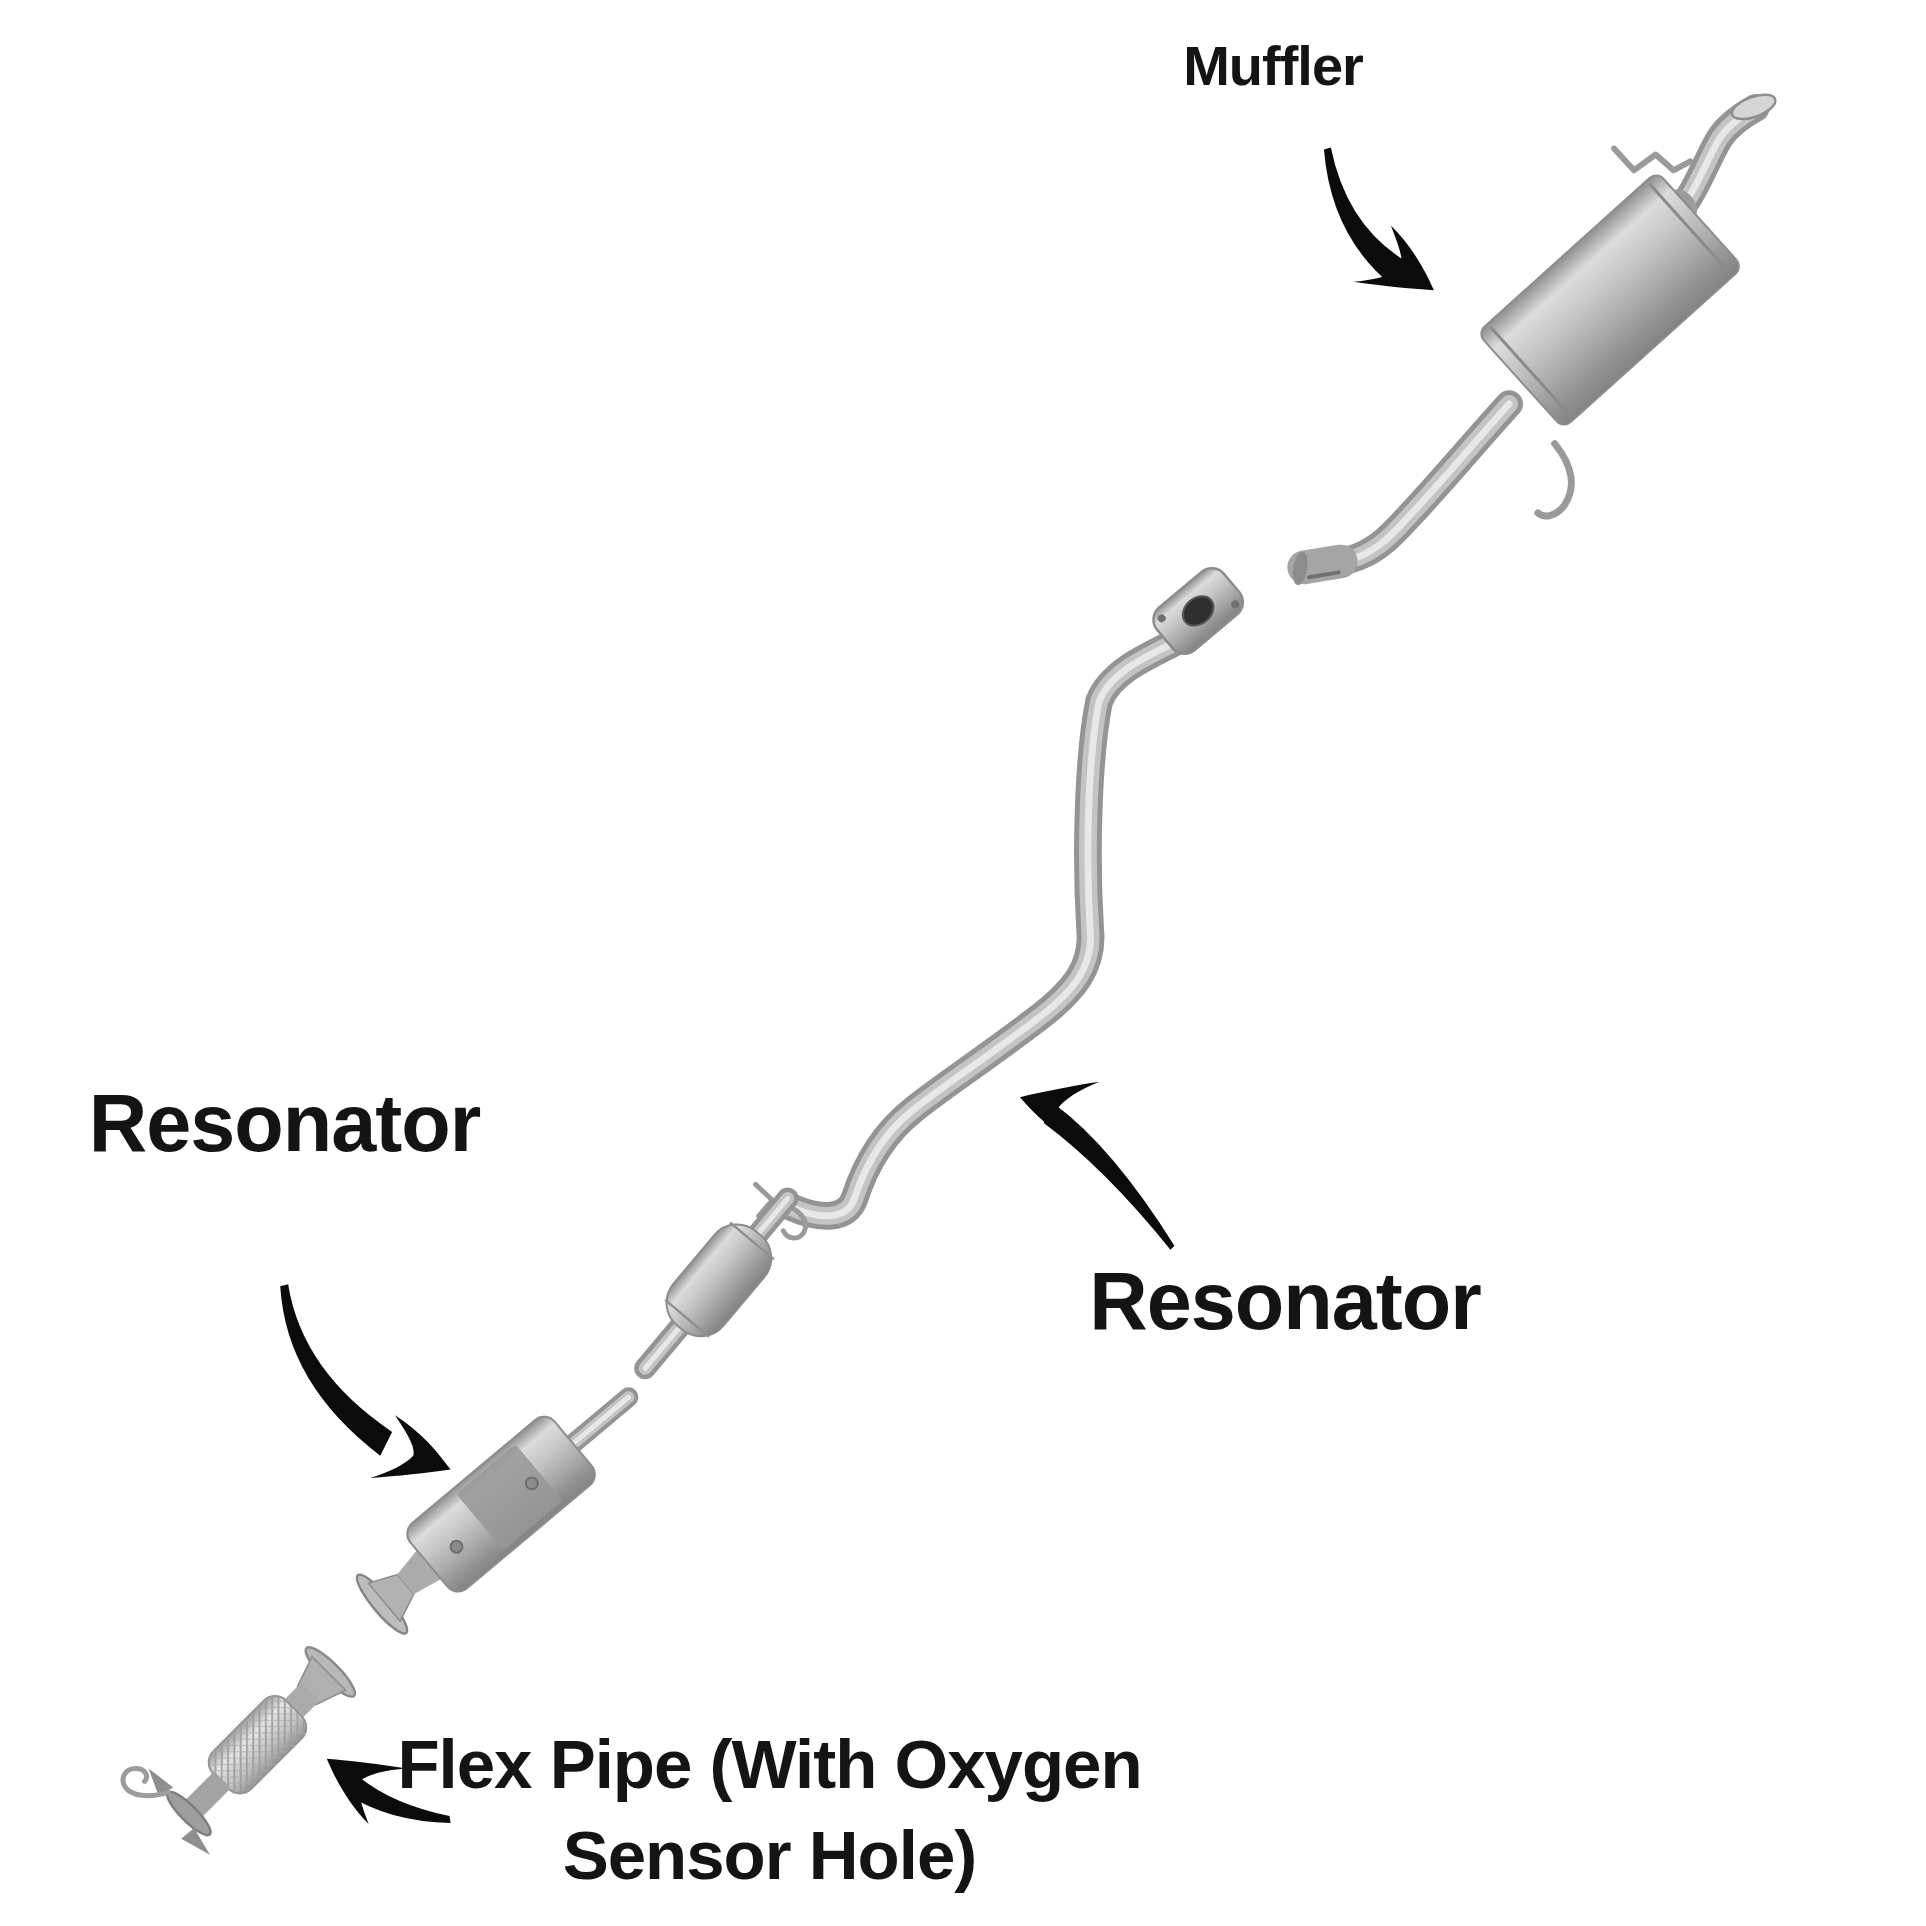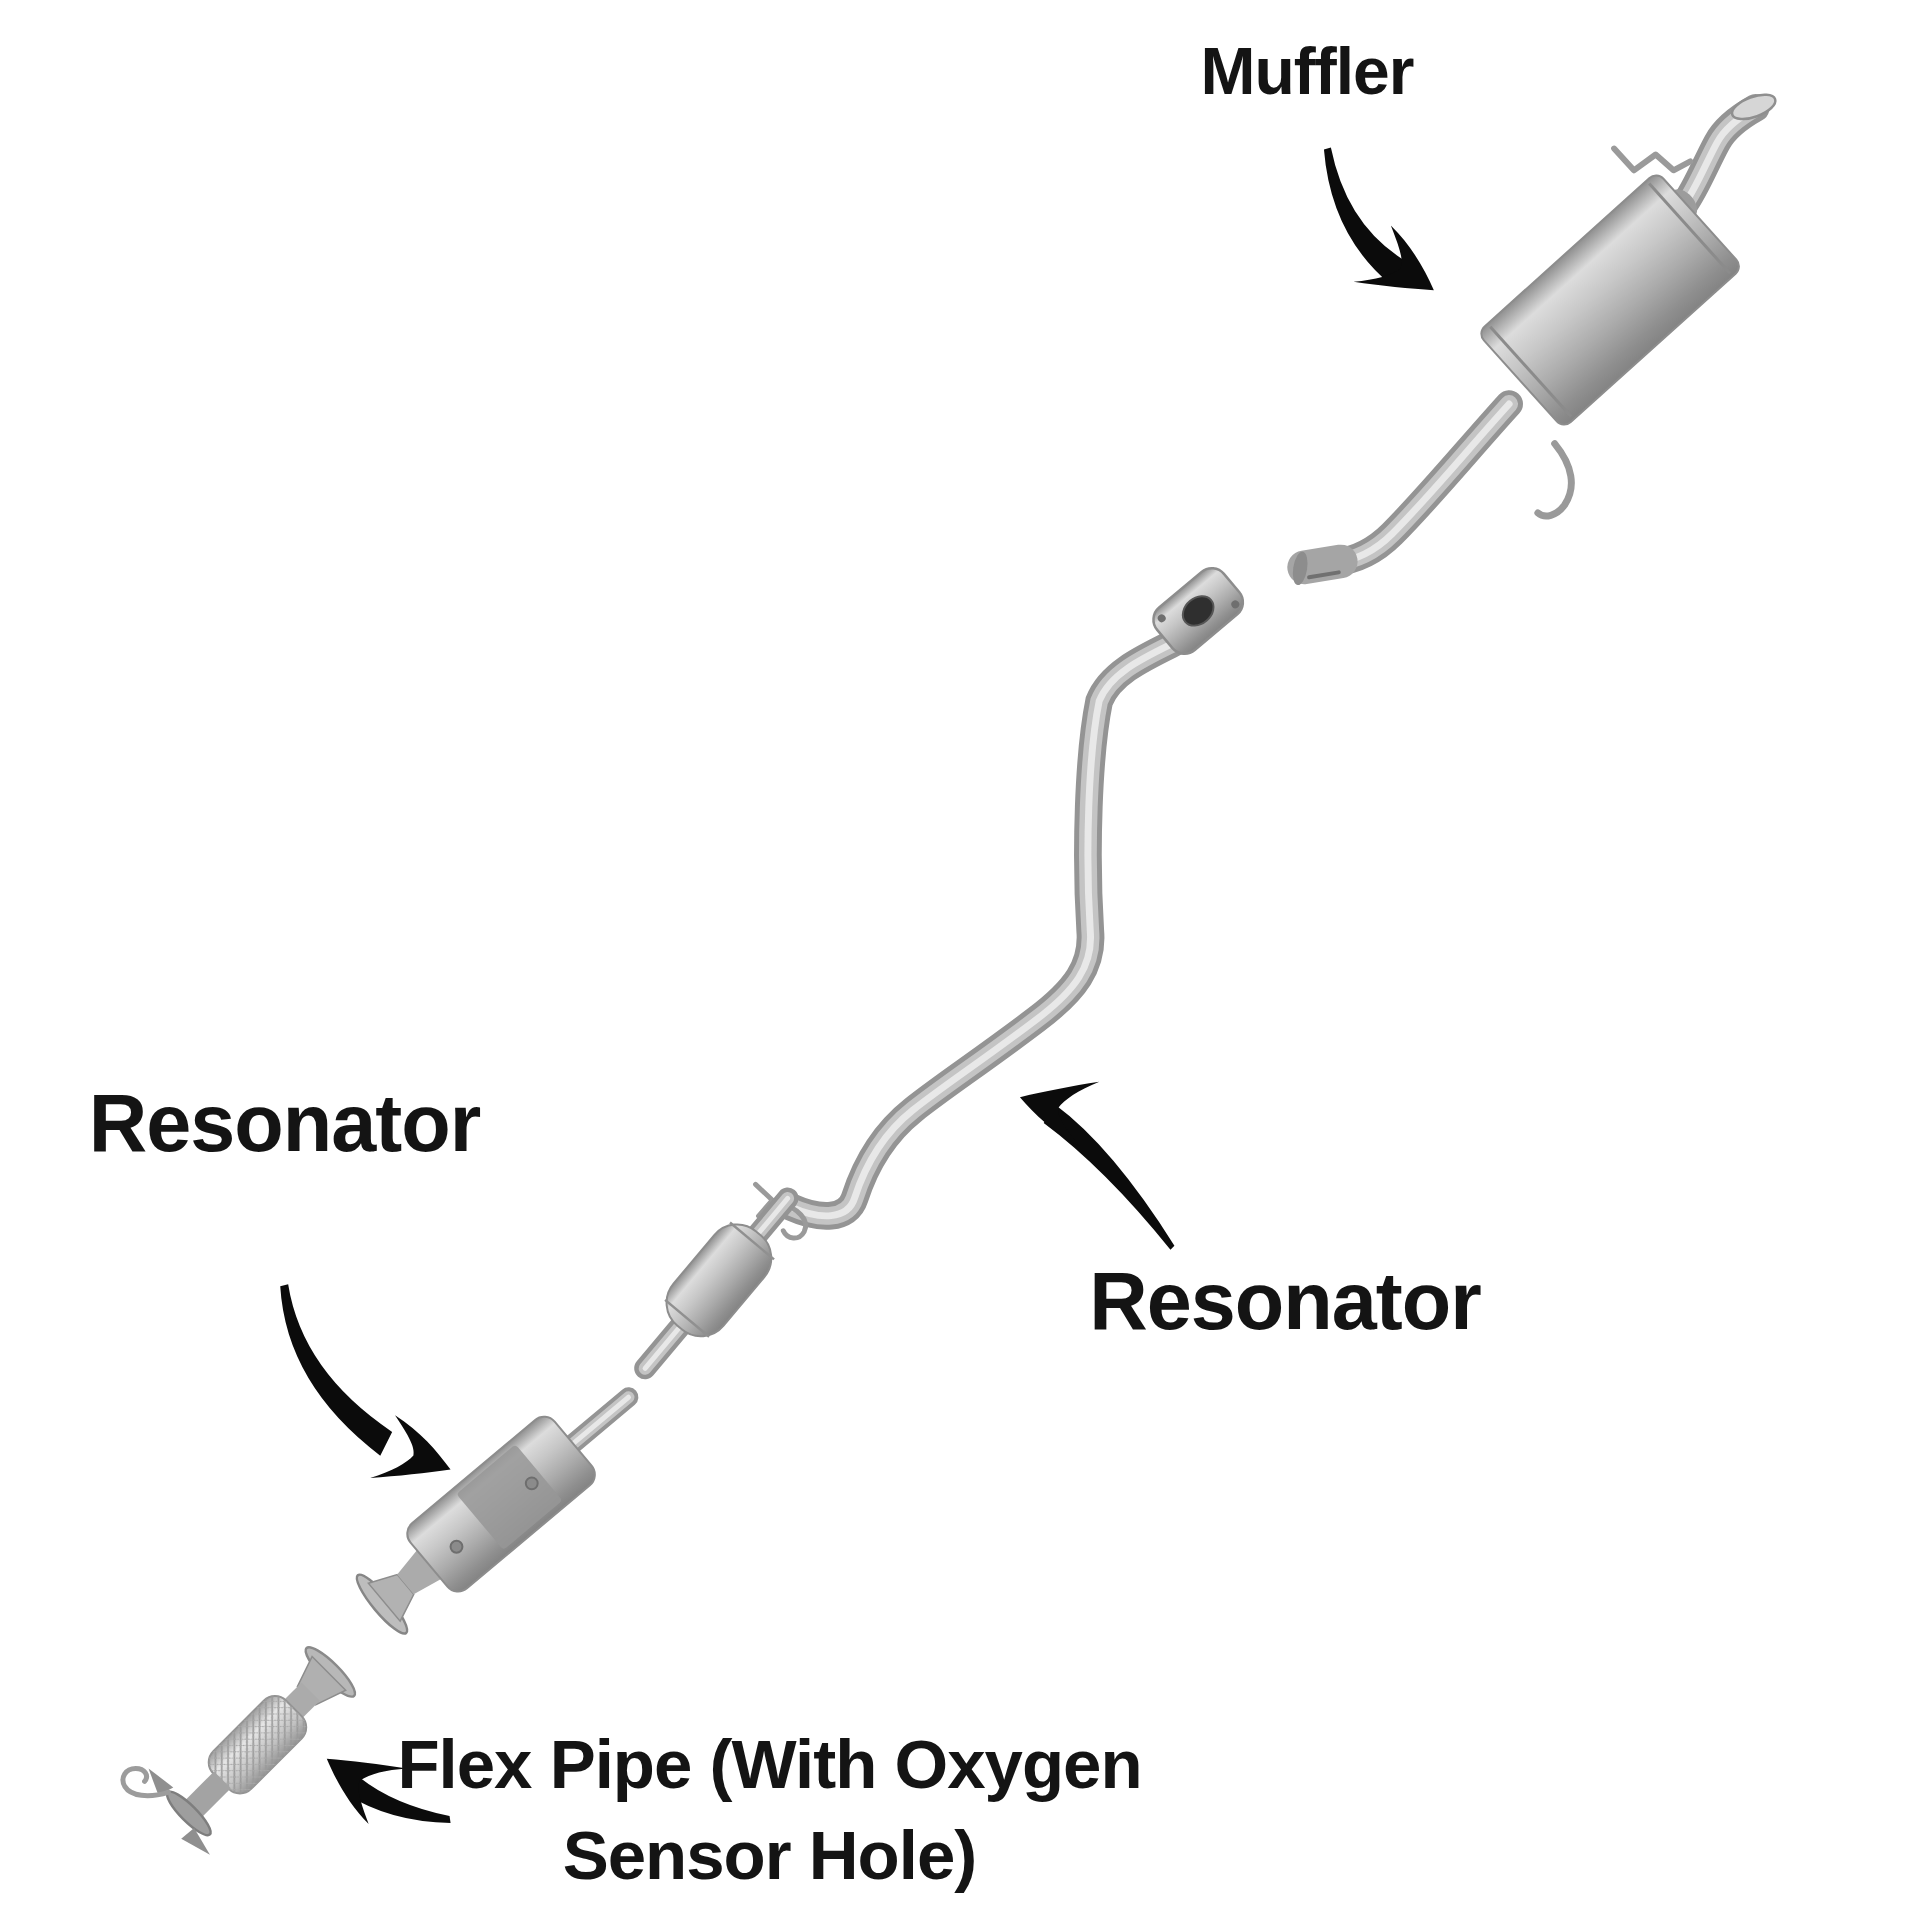--- a/index.html
+++ b/index.html
@@ -1,21 +1,21 @@
 <!DOCTYPE html>
 <html><head>
 <meta charset="utf-8">
 <style>
   html,body{margin:0;padding:0;background:#ffffff;}
   #canvas{position:relative;width:1927px;height:1927px;background:#ffffff;overflow:hidden;
           font-family:"Liberation Sans",sans-serif;}
   #scene{position:absolute;left:0;top:0;}
   .label{position:absolute;font-weight:700;color:#141414;text-align:center;line-height:1.15;
          letter-spacing:-1px;white-space:nowrap;}
-  #muffler-label{left:1129px;top:34px;width:356px;font-size:66px;}
+  #muffler-label{left:1095px;top:34px;width:356px;font-size:56px;}
   #cat-label{left:57px;top:1072px;width:455px;font-size:81px;line-height:1.28;}
   #res-label{left:1077px;top:1255px;width:416px;font-size:81px;}
   #flex-label{left:391px;top:1719px;width:757px;font-size:69px;line-height:1.32;}
 </style>
 </head>
 <body>
 
 <div id="canvas">
 
   <svg id="scene" width="1927" height="1927" viewBox="0 0 1946 1946">

